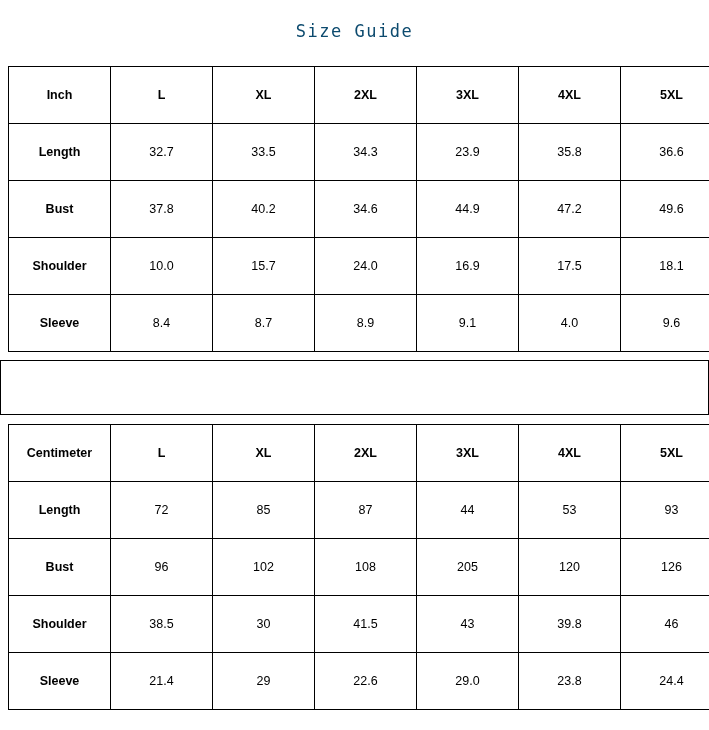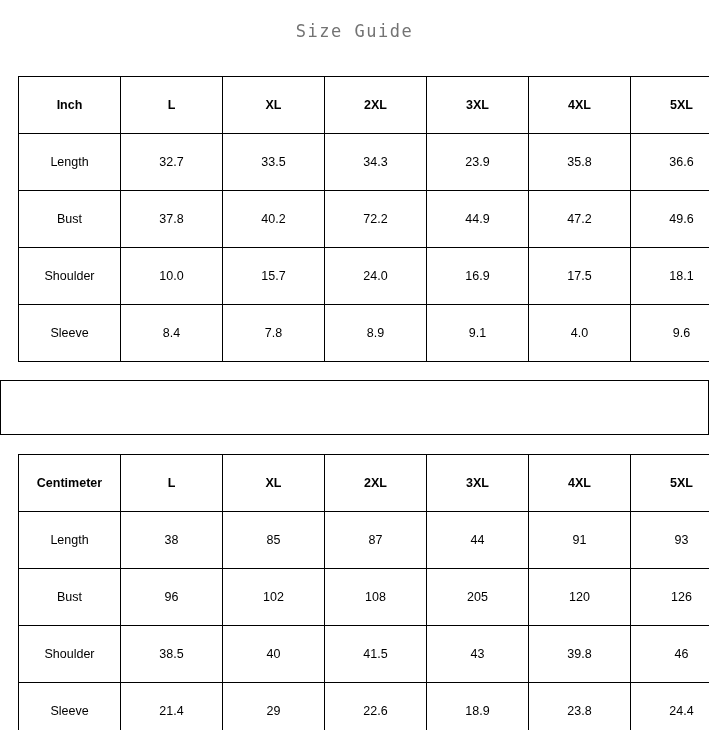--- a/index.html
+++ b/index.html
@@ -20,39 +20,39 @@
     height: 730px;
     box-sizing: border-box;
   }
   .title {
     text-align: center;
     font-family: "DejaVu Sans Mono", monospace;
     font-size: 17px;
     letter-spacing: 1.5px;
     padding-top: 21px;
     padding-bottom: 17px;
-    color: #737373;
+    color: #0c4a6e;
   }
   table.size-table {
     border-collapse: collapse;
     table-layout: fixed;
     width: 709px;
     margin: 0;
   }
   table.size-table td {
     border: 1px solid #000000;
     text-align: center;
     vertical-align: middle;
     font-family: "Liberation Sans", sans-serif;
     font-size: 12.5px;
     height: 56px;
     padding: 0;
   }
   table.size-table td.col-label {
-    font-weight: normal;
+    font-weight: bold;
     width: 101px;
   }
   table.size-table td.col-size {
     width: 101px;
   }
   table.size-table tr.header-row td {
     font-weight: bold;
   }
   table.size-table tr.header-row td.col-label {
     font-weight: bold;
@@ -81,21 +81,21 @@
     padding-left: 14px;
     padding-right: 14px;
     color: #000000;
   }
   .footer-line {
     display: block;
     white-space: pre;
   }
   
   .table-wrap {
-    margin: 18px;
+    margin: 8px;
   }
 </style>
 </head>
 <body>
 
 <div class="page">
 
   <div class="title">Size Guide</div>
 
   <div class="table-wrap">
@@ -116,38 +116,38 @@
         <td class="col-size">33.5</td>
         <td class="col-size">34.3</td>
         <td class="col-size">23.9</td>
         <td class="col-size">35.8</td>
         <td class="col-size">36.6</td>
       </tr>
       <tr>
         <td class="col-label">Bust</td>
         <td class="col-size">37.8</td>
         <td class="col-size">40.2</td>
-        <td class="col-size">72.2</td>
+        <td class="col-size">34.6</td>
         <td class="col-size">44.9</td>
         <td class="col-size">47.2</td>
         <td class="col-size">49.6</td>
       </tr>
       <tr>
         <td class="col-label">Shoulder</td>
         <td class="col-size">10.0</td>
         <td class="col-size">15.7</td>
         <td class="col-size">24.0</td>
         <td class="col-size">16.9</td>
         <td class="col-size">17.5</td>
         <td class="col-size">18.1</td>
       </tr>
       <tr>
         <td class="col-label">Sleeve</td>
         <td class="col-size">8.4</td>
-        <td class="col-size">7.8</td>
+        <td class="col-size">8.7</td>
         <td class="col-size">8.9</td>
         <td class="col-size">9.1</td>
         <td class="col-size">4.0</td>
         <td class="col-size">9.6</td>
       </tr>
     </tbody>
       </table>
   </div>
 
   <div class="spacer"></div>
@@ -160,51 +160,51 @@
         <td class="col-label">Centimeter</td>
         <td class="col-size">L</td>
         <td class="col-size">XL</td>
         <td class="col-size">2XL</td>
         <td class="col-size">3XL</td>
         <td class="col-size">4XL</td>
         <td class="col-size">5XL</td>
       </tr>
       <tr>
         <td class="col-label">Length</td>
-        <td class="col-size">38</td>
+        <td class="col-size">72</td>
         <td class="col-size">85</td>
         <td class="col-size">87</td>
         <td class="col-size">44</td>
-        <td class="col-size">91</td>
+        <td class="col-size">53</td>
         <td class="col-size">93</td>
       </tr>
       <tr>
         <td class="col-label">Bust</td>
         <td class="col-size">96</td>
         <td class="col-size">102</td>
         <td class="col-size">108</td>
         <td class="col-size">205</td>
         <td class="col-size">120</td>
         <td class="col-size">126</td>
       </tr>
       <tr>
         <td class="col-label">Shoulder</td>
         <td class="col-size">38.5</td>
-        <td class="col-size">40</td>
+        <td class="col-size">30</td>
         <td class="col-size">41.5</td>
         <td class="col-size">43</td>
         <td class="col-size">39.8</td>
         <td class="col-size">46</td>
       </tr>
       <tr>
         <td class="col-label">Sleeve</td>
         <td class="col-size">21.4</td>
         <td class="col-size">29</td>
         <td class="col-size">22.6</td>
-        <td class="col-size">18.9</td>
+        <td class="col-size">29.0</td>
         <td class="col-size">23.8</td>
         <td class="col-size">24.4</td>
       </tr>
     </tbody>
       </table>
   </div>
 
   <div class="footer">
     <span class="footer-line">are laid flat. Actual product measurements may vary by up to 1″.</span>
   </div>

